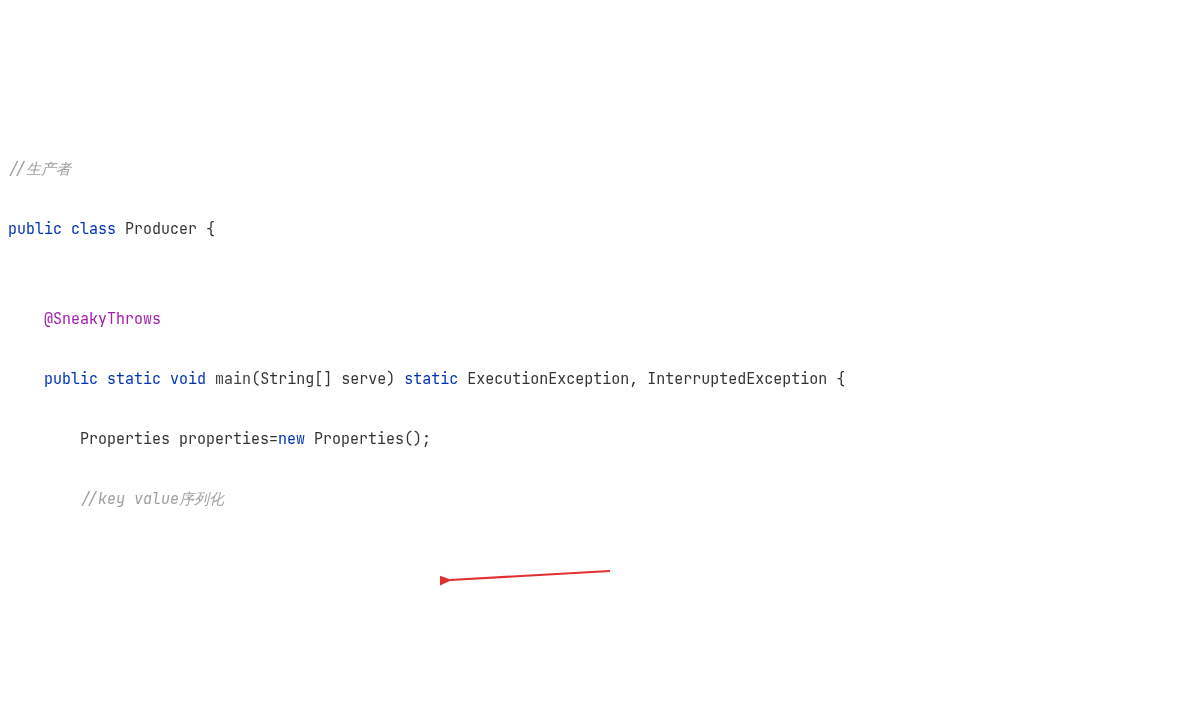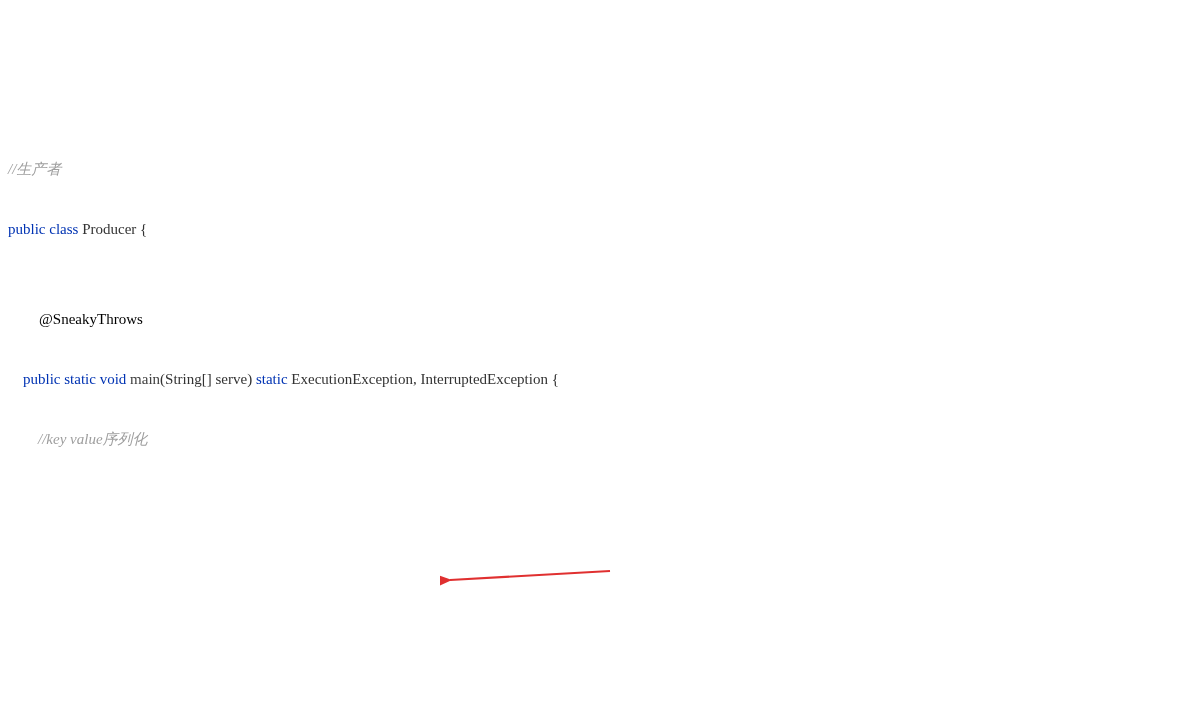--- a/index.html
+++ b/index.html
@@ -12,28 +12,27 @@
       font-size: 15px;
       line-height: 30px;
       background: #ffffff;
       color: #333;
       padding: 4px 0 4px 8px;
       white-space: pre;
       position: relative;
     }
     .comment { color: #9e9e9e; font-style: italic; }
     .keyword { color: #0033b3; }
-    .annotation { color: #000000; margin-left: 16px; }
+    .annotation { color: #a21caf; }
     .method { color: #404040; }
     .constant { color: #871094; font-style: italic; }
     .string { color: #067d17; }
     .code-line {
       display: block;
       position: relative;
-      font-family: Liberation Serif, serif;
     }
     .arrow {
       position: absolute;
       left: 440px;
       top: 568px;
       width: 180px;
       height: 20px;
       pointer-events: none;
     }
   </style>
@@ -41,20 +40,21 @@
 <body>
 
 
 
 <div>
 <span class="code-line"><span class="comment">//生产者</span></span>
 <span class="code-line"><span class="keyword">public</span> <span class="keyword">class</span> <span>Producer</span> <span>{</span></span>
 <span class="code-line"></span>
 <span class="code-line">    <span class="annotation">@SneakyThrows</span></span>
 <span class="code-line">    <span class="keyword">public</span> <span class="keyword">static</span> <span class="keyword">void</span> <span class="method">main</span><span>(</span><span>String[]</span> <span>serve</span><span>)</span> <span class="keyword">static</span> <span>ExecutionException</span><span>,</span> <span>InterruptedException</span> <span>{</span></span>
+<span class="code-line">        <span>Properties</span> <span>properties</span><span>=</span><span class="keyword">new</span> <span>Properties();</span></span>
 <span class="code-line">        <span class="comment">//key value序列化</span></span>
 
 
 
 
 
 
 
 
 

